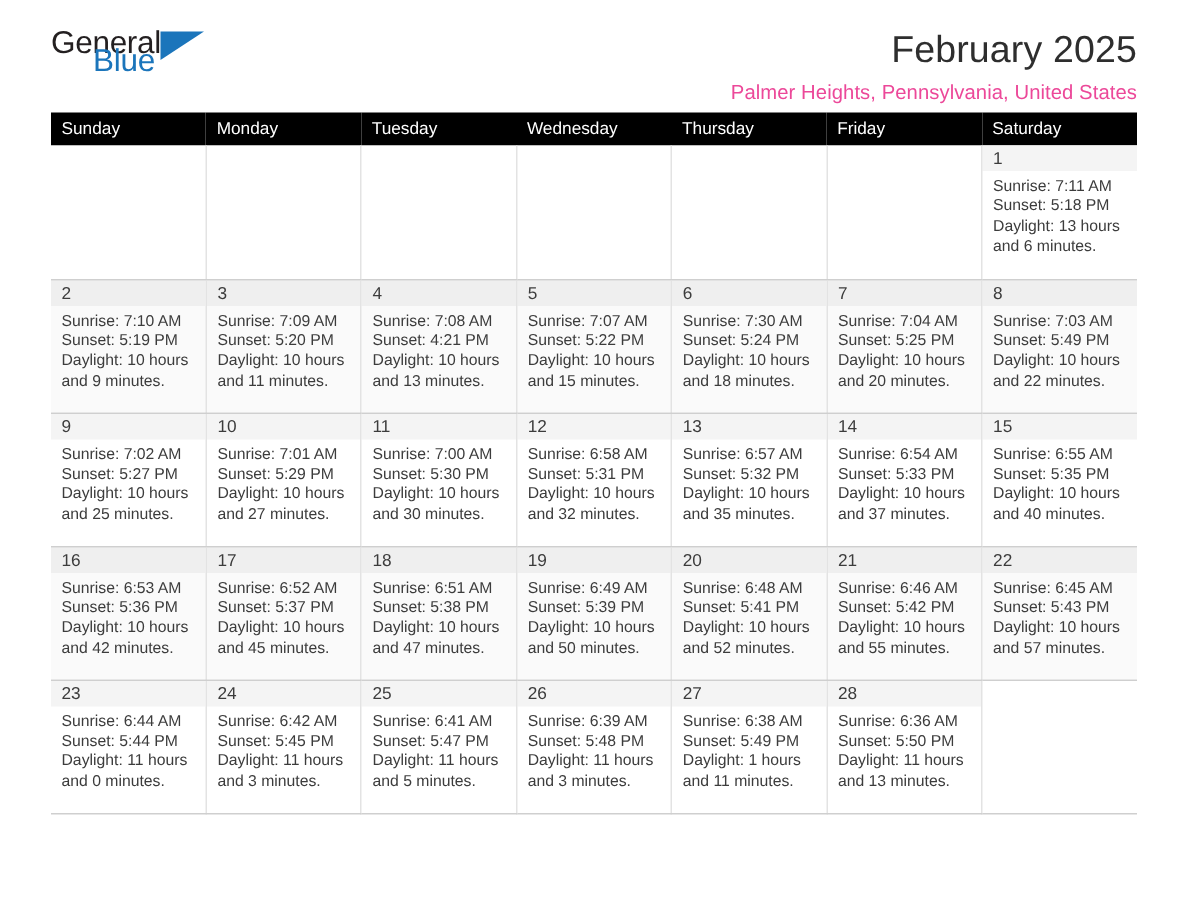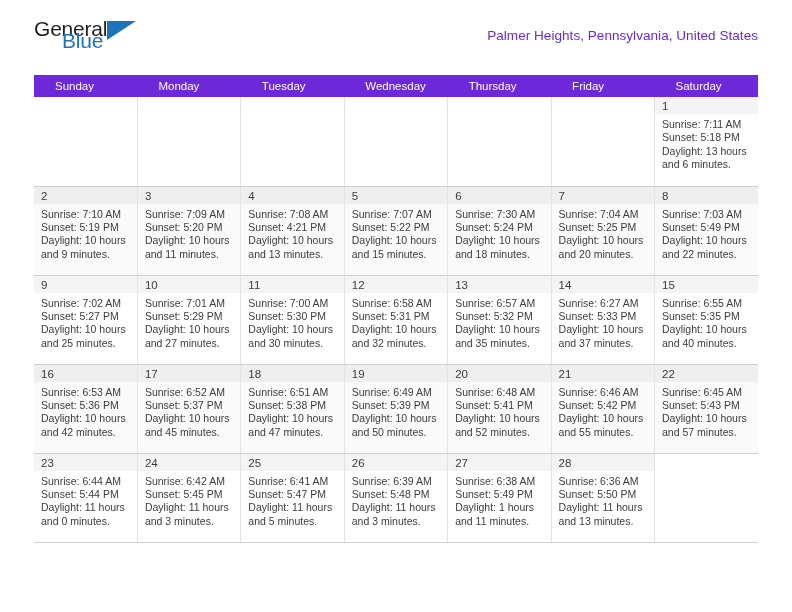--- a/index.html
+++ b/index.html
@@ -72,40 +72,40 @@
   .cal-title {
     font-size: 25px;
     color: #2e2e2e;
     font-weight: normal;
     line-height: 1.05;
     margin: 0;
     letter-spacing: 0.1px;
   }
   .cal-subtitle {
     font-size: 13.5px;
-    color: #6d28d9;
+    color: #ec4899;
     margin: 9px 0 0 0;
     line-height: 1.1;
     letter-spacing: 0.05px;
   }
 
   
   .calendar {
     width: 724px;
     border-collapse: collapse;
     table-layout: fixed;
     margin-top: 13px;
   }
   .calendar th {
-    background: #6d28d9;
+    background: #000000;
     color: #ffffff;
     font-size: 11.5px;
     font-weight: normal;
     text-align: left;
-    padding: 5px 0 5px 21px;
+    padding: 5px 0 5px 7px;
     height: 19px;
     box-sizing: border-box;
     border: none;
   }
   .calendar td {
     vertical-align: top;
     padding: 0;
     border-right: 1px solid #e3e3e3;
     border-bottom: 1px solid #cfcfcf;
     height: 89px;
@@ -144,20 +144,21 @@
 
 <div class="page">
 
   <div class="header">
     <div class="logo">
       <span class="logo-general">General</span>
       <span class="logo-triangle"></span>
       <span class="logo-blue">Blue</span>
     </div>
     <div class="title-wrap">
+      <h1 class="cal-title">February 2025</h1>
       <p class="cal-subtitle">Palmer Heights, Pennsylvania, United States</p>
     </div>
   </div>
 
   <table class="calendar">
     <thead>
       <tr>
         <th>Sunday</th>
         <th>Monday</th>
         <th>Tuesday</th>
@@ -318,21 +319,21 @@
                 <div>Sunrise: 6:57 AM</div>
                 <div>Sunset: 5:32 PM</div>
                 <div class="daylight">Daylight: 10 hours and 35 minutes.</div>
               </div>
             </div>
           </td>
           <td>
             <div class="cell-inner">
               <div class="daynum-bar">14</div>
               <div class="cell-body">
-                <div>Sunrise: 6:27 AM</div>
+                <div>Sunrise: 6:54 AM</div>
                 <div>Sunset: 5:33 PM</div>
                 <div class="daylight">Daylight: 10 hours and 37 minutes.</div>
               </div>
             </div>
           </td>
           <td>
             <div class="cell-inner">
               <div class="daynum-bar">15</div>
               <div class="cell-body">
                 <div>Sunrise: 6:55 AM</div>

